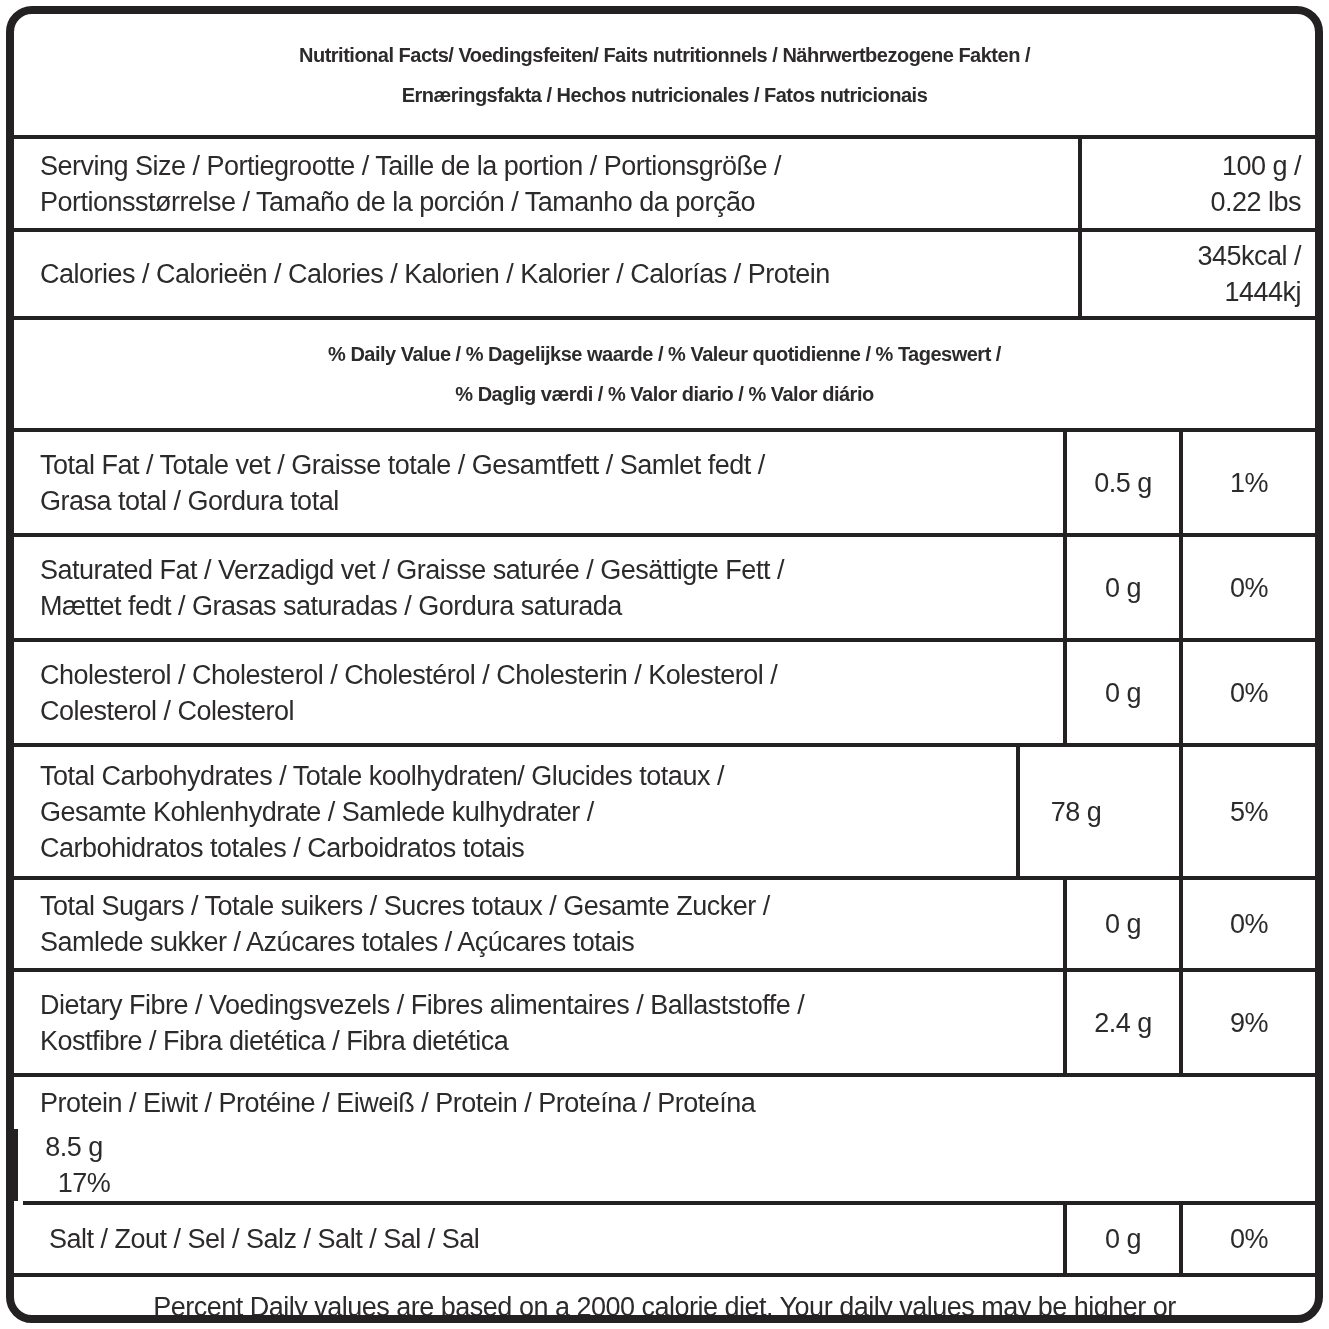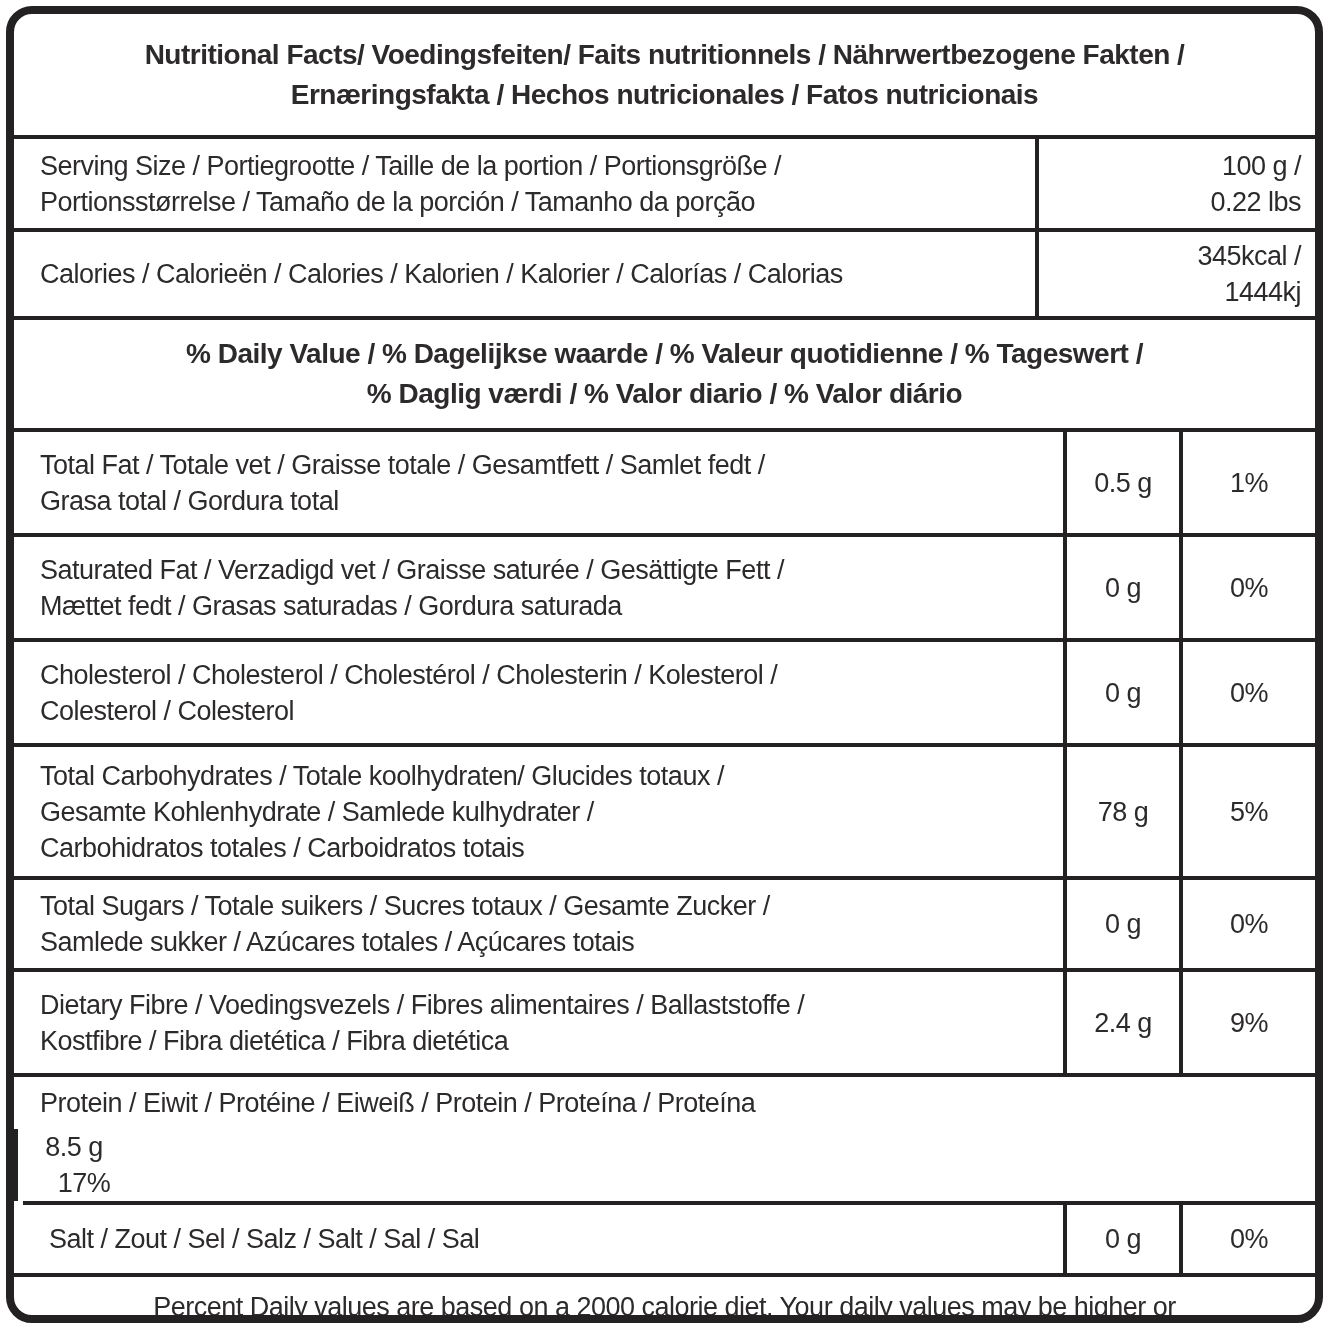--- a/index.html
+++ b/index.html
@@ -40,39 +40,39 @@
     justify-content:flex-start;
     text-align:left;
   }
   .num-cell{
     border-left:4px solid var(--line);
     justify-content:center;text-align:center;
   }
   .amount-cell{width:116px;}
   .percent-cell{width:136px;}
   .value-cell{
-    width:280px;
+    width:237px;
     border-left:4px solid var(--line);
     justify-content:flex-end;text-align:right;
     padding:6px 14px 6px 8px;
   }
   .full-cell{
     flex:1;justify-content:center;text-align:center;
     padding:8px 14px;
   }
-  .bold{font-weight:bold;font-size:28px;line-height:40px;}
+  .bold{font-weight:bold;font-size:20px;line-height:40px;}
   
   .r-title{min-height:121px;}
   .r-serving{min-height:93px;gap:16px;}
   .r-calories{min-height:87px;}
   .r-dv{min-height:112px;}
   .r-fat{min-height:105px;}
   .r-satfat{min-height:105px;}
   .r-chol{min-height:105px;}
-  .r-carbs{min-height:133px;}
+  .r-carbs{min-height:133px;gap:47px;}
   .r-sugars{min-height:91px;justify-content:space-between;}
   .r-fibre{min-height:105px;}
   .r-protein{min-height:72px;flex-direction:column;}
   .r-salt{min-height:72px;margin-left:9px;}
   .r-foot{flex:1 1 auto;min-height:100px;}
 </style>
 </head>
 <body>
 
 <div class="label-card">
@@ -83,21 +83,21 @@
   </div>
 
   <div class="row r-serving">
     <div class="cell label-cell">Serving Size / Portiegrootte / Taille de la portion / Portionsgröße /
 Portionsstørrelse / Tamaño de la porción / Tamanho da porção</div>
     <div class="cell value-cell">100 g /
 0.22 lbs</div>
   </div>
 
   <div class="row r-calories">
-    <div class="cell label-cell">Calories / Calorieën / Calories / Kalorien / Kalorier / Calorías / Calorias</div>
+    <div class="cell label-cell">Calories / Calorieën / Calories / Kalorien / Kalorier / Calorías / Protein</div>
     <div class="cell value-cell">345kcal /
 1444kj</div>
   </div>
 
   <div class="row r-dv">
     <div class="cell full-cell bold">% Daily Value / % Dagelijkse waarde / % Valeur quotidienne / % Tageswert /
 % Daglig værdi / % Valor diario / % Valor diário</div>
   </div>
 
   <div class="row r-fat">

